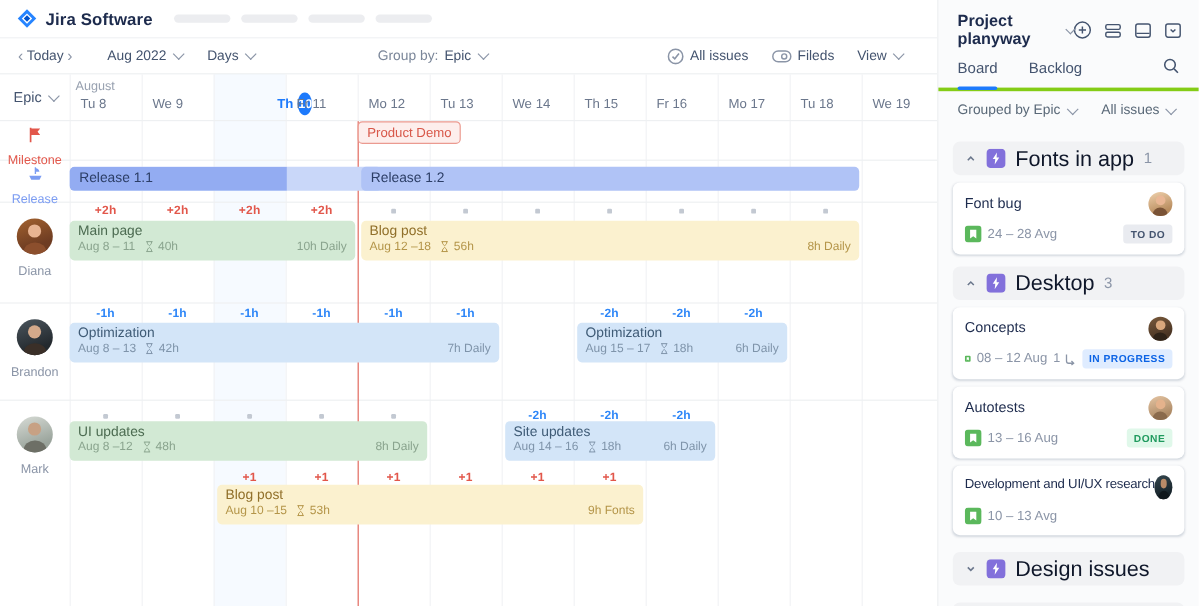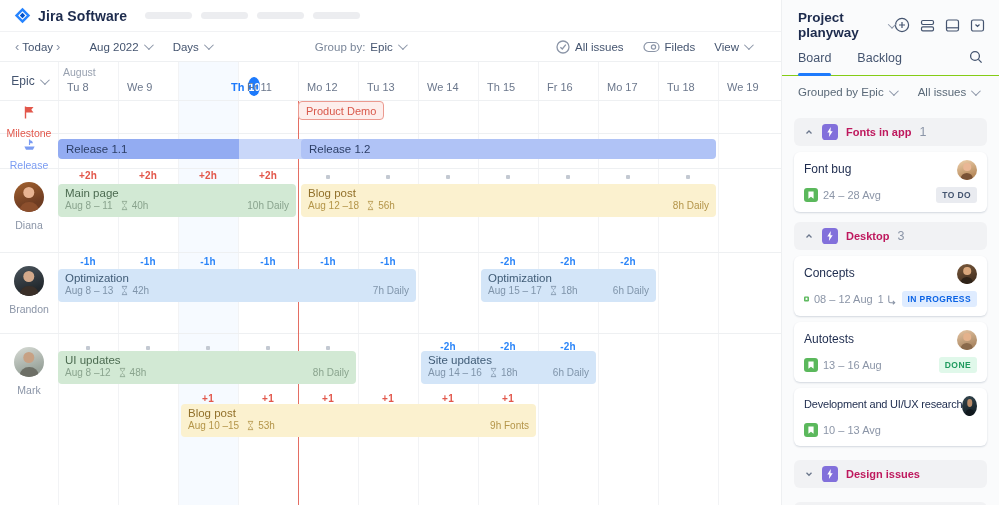--- a/index.html
+++ b/index.html
@@ -72,29 +72,29 @@
 
   .redline { position:absolute; width:1.5px; background:#e25649; opacity:.85; }
   .milestone-pill { position:absolute; height:19px; background:#fdeeec; border:1px solid #eb9a90; border-radius:4px; color:#d8584a; font-size:11px; display:flex; align-items:center; padding:0 7px; z-index:3; cursor:pointer; }
 
   
   #sidebar { position:absolute; left:781px; top:0; width:218px; height:505px; background:#fafbfc; border-left:1px solid #eef0f2; }
   .sb-head { display:flex; align-items:center; padding:10px 14px 6px 16px; }
   .sb-title { font-size:13.5px; font-weight:700; color:#1d2b4d; display:flex; align-items:center; gap:6px; cursor:pointer; }
   .sb-icons { margin-left:auto; display:flex; align-items:center; gap:10px; color:#44546f; }
   .sb-icons svg { cursor:pointer; }
-  .sb-tabs { display:flex; align-items:center; padding:4px 16px 0; border-bottom:1px solid #84cc16; position:relative; height:30px; }
+  .sb-tabs { display:flex; align-items:center; padding:4px 16px 0; border-bottom:3px solid #84cc16; position:relative; height:30px; }
   .tab { font-size:12.5px; color:#44546f; margin-right:26px; padding-bottom:10px; position:relative; cursor:pointer; }
   .tab.active::after { content:""; position:absolute; left:0; bottom:-1px; width:100%; height:2.5px; border-radius:2px; background:#1d7afc; }
   .sb-search { margin-left:auto; padding-bottom:8px; cursor:pointer; }
   .sb-filters { display:flex; align-items:center; gap:22px; padding:10px 16px 8px; font-size:11.5px; color:#5a6978; }
   .sb-filters .f { display:flex; align-items:center; gap:5px; cursor:pointer; }
   #groups { padding:2px 12px 0; }
   .group { height:28px; background:#f1f2f4; border-radius:6px; display:flex; align-items:center; gap:8px; padding:0 10px; margin-top:10px; cursor:pointer; }
-  .group .g-label { font-size:11px; font-weight:700; color:#be185d; white-space:nowrap; }
+  .group .g-label { font-size:18px; font-weight:400; color:#0f172a; white-space:nowrap; }
   .group .g-count { font-size:12.5px; color:#8b95a7; }
   .group.spaced { margin-top:14px; }
   .card { background:#fff; border-radius:6px; box-shadow:0 1px 2px rgba(9,30,66,.16); padding:8px 10px 9px; margin-top:6px; cursor:pointer; }
   .card .row1 { display:flex; align-items:flex-start; }
   .card .title { font-size:12px; color:#1d2b4d; flex:1; white-space:nowrap; padding-top:2px; }
   .card .title.small-title { font-size:11px; letter-spacing:-.2px; }
   .card .row2 { display:flex; align-items:center; gap:5px; margin-top:7px; }
   .card .date { font-size:11px; color:#8b95a7; white-space:nowrap; }
   .badge { margin-left:auto; font-size:8.5px; font-weight:700; letter-spacing:.4px; padding:3px 6px; border-radius:3px; white-space:nowrap; }
   .badge.todo { background:#e9ebf0; color:#44546f; }

